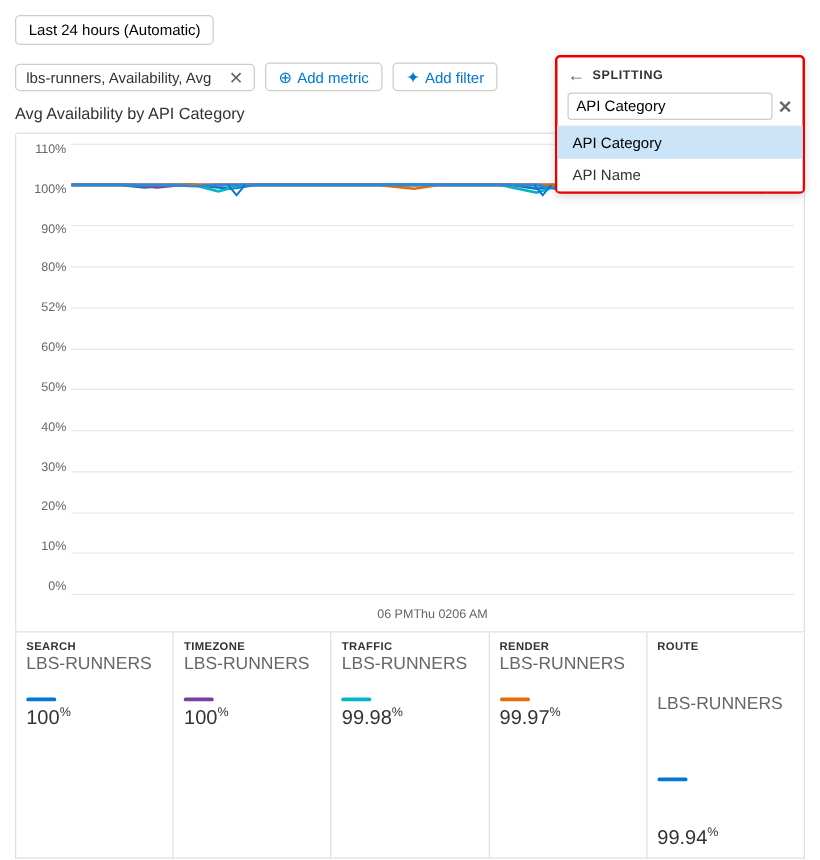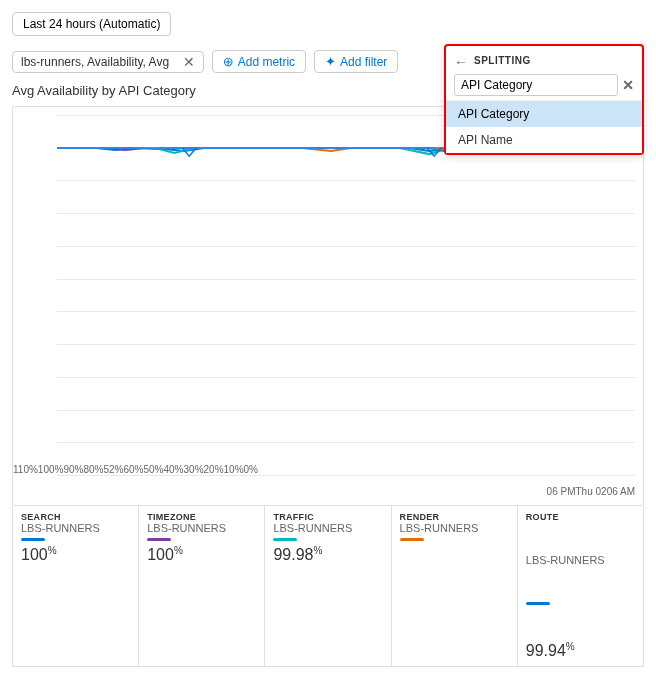--- a/index.html
+++ b/index.html
@@ -175,20 +175,21 @@
       bottom: 30px;
     }
 
     .y-axis {
       position: absolute;
       left: 0;
       top: 8px;
       bottom: 30px;
       width: 44px;
       display: flex;
+      flex-direction: column;
       justify-content: space-between;
       align-items: flex-end;
       padding-right: 4px;
     }
 
     .y-label {
       font-size: 10px;
       color: #666;
       line-height: 1;
     }
@@ -208,21 +209,21 @@
       height: 1px;
       background: #e8e8e8;
     }
 
     .x-axis {
       position: absolute;
       left: 44px;
       right: 8px;
       bottom: 8px;
       display: flex;
-      justify-content: flex-end;
+      justify-content: center;
     }
 
     .x-label {
       font-size: 10px;
       color: #666;
     }
 
     
     .chart-svg {
       position: absolute;
@@ -255,23 +256,23 @@
     }
 
     .legend-name {
       font-size: 9px;
       font-weight: 700;
       letter-spacing: 0.3px;
       color: #333;
     }
 
     .legend-sub {
-      font-size: 11px;
-      color: #666;
-      margin-bottom: 4px;
+      font-size: 14px;
+      color: #666;
+      margin-bottom: 20px;
     }
 
     .legend-color-bar {
       height: 3px;
       width: 24px;
       border-radius: 2px;
       margin-bottom: 4px;
     }
 
     .legend-value {
@@ -422,20 +423,21 @@
     <div class="legend-item">
       <span class="legend-name">TRAFFIC</span>
       <span class="legend-sub">LBS-RUNNERS</span>
       <div class="legend-color-bar" style="background:#00b7c3"></div>
       <span class="legend-value">99.98<sup>%</sup></span>
     </div>
     <div class="legend-item">
       <span class="legend-name">RENDER</span>
       <span class="legend-sub">LBS-RUNNERS</span>
       <div class="legend-color-bar" style="background:#e86c00"></div>
+      <span class="legend-value">99.97<sup>%</sup></span>
     </div>
     <div class="legend-item">
       <span class="legend-name">ROUTE</span>
       <span class="legend-sub">LBS-RUNNERS</span>
       <div class="legend-color-bar" style="background:#0078d4"></div>
       <span class="legend-value">99.94<sup>%</sup></span>
     </div>
   </div>
 
 

